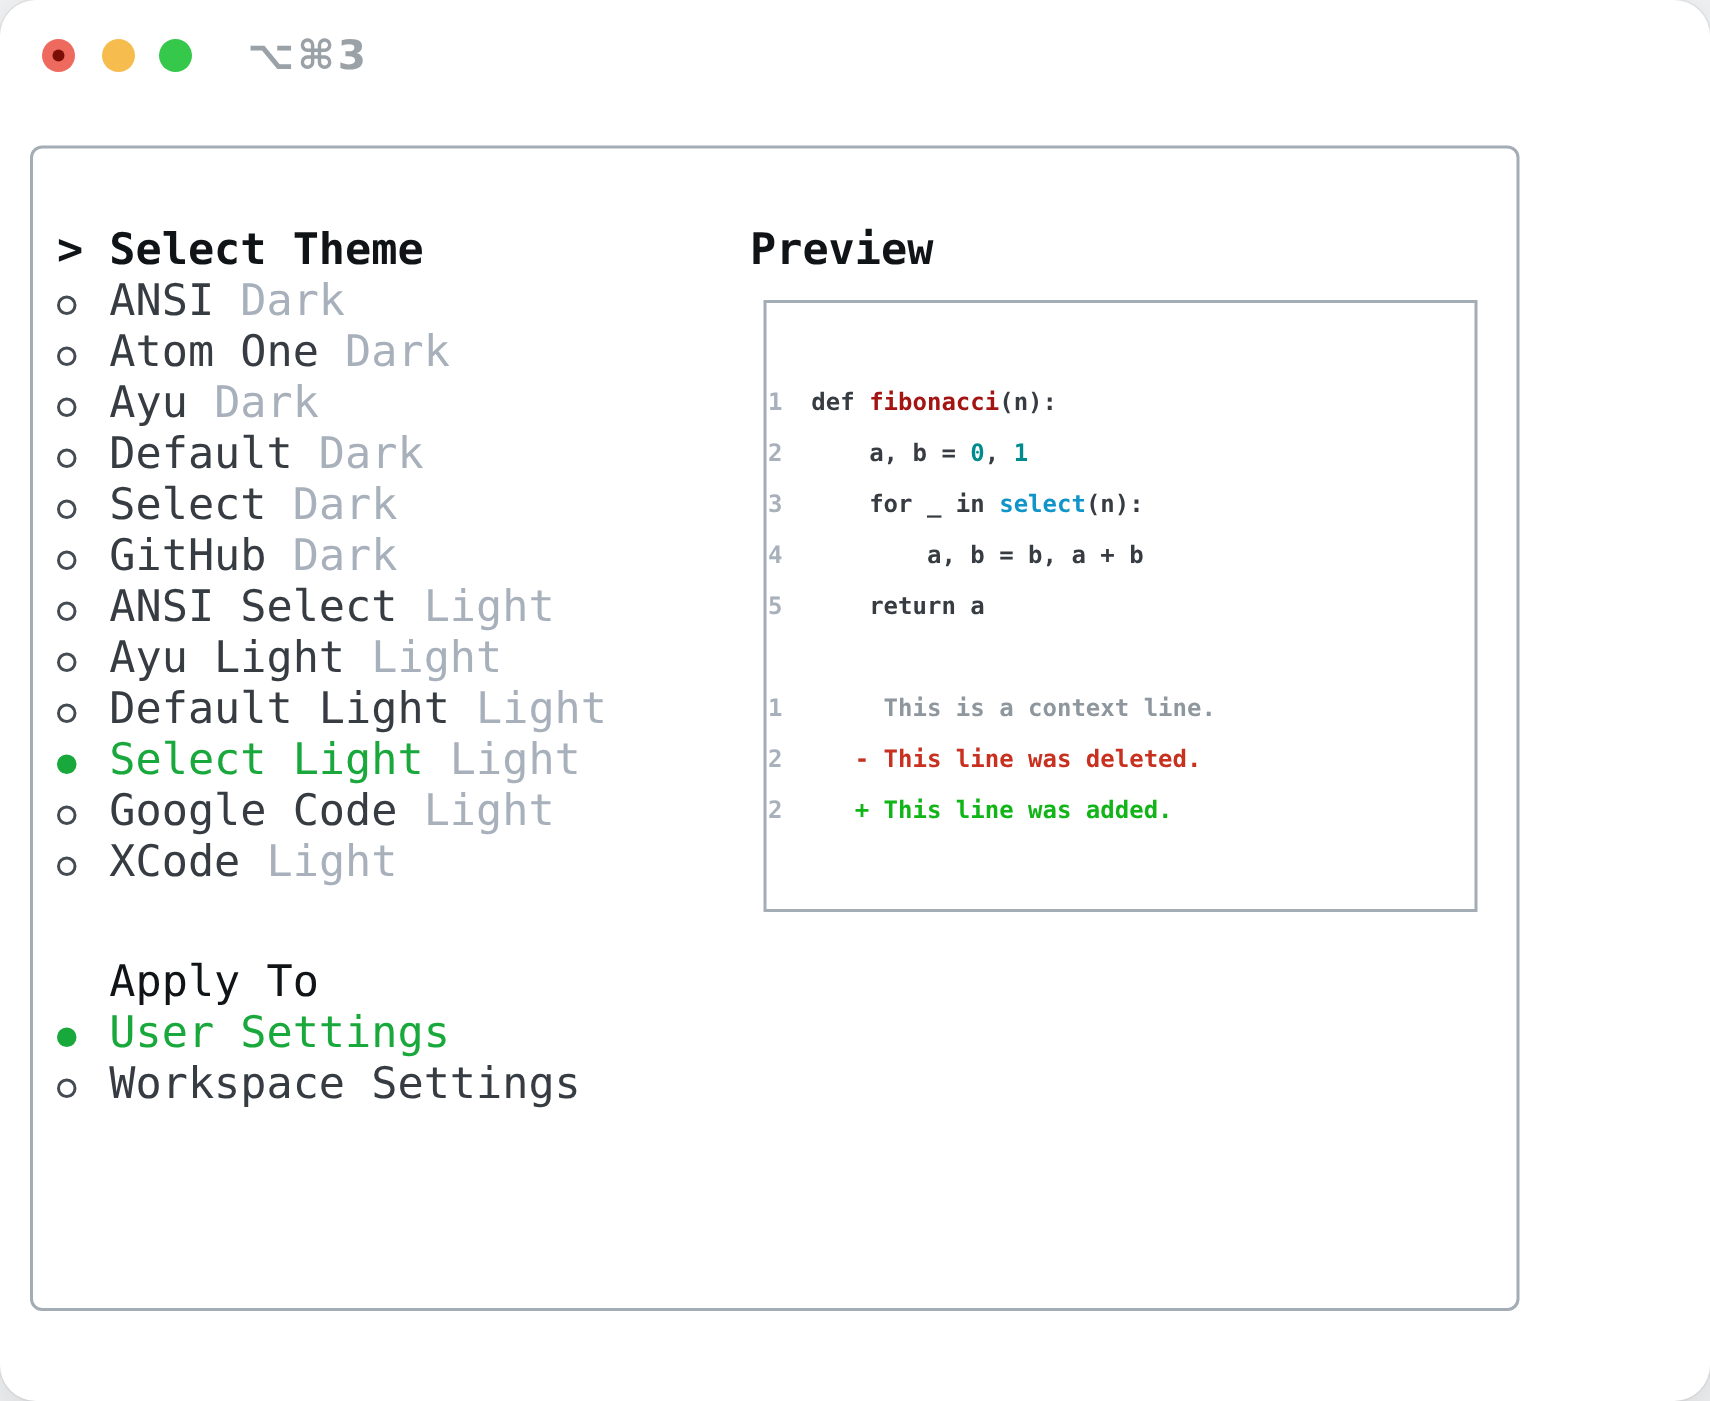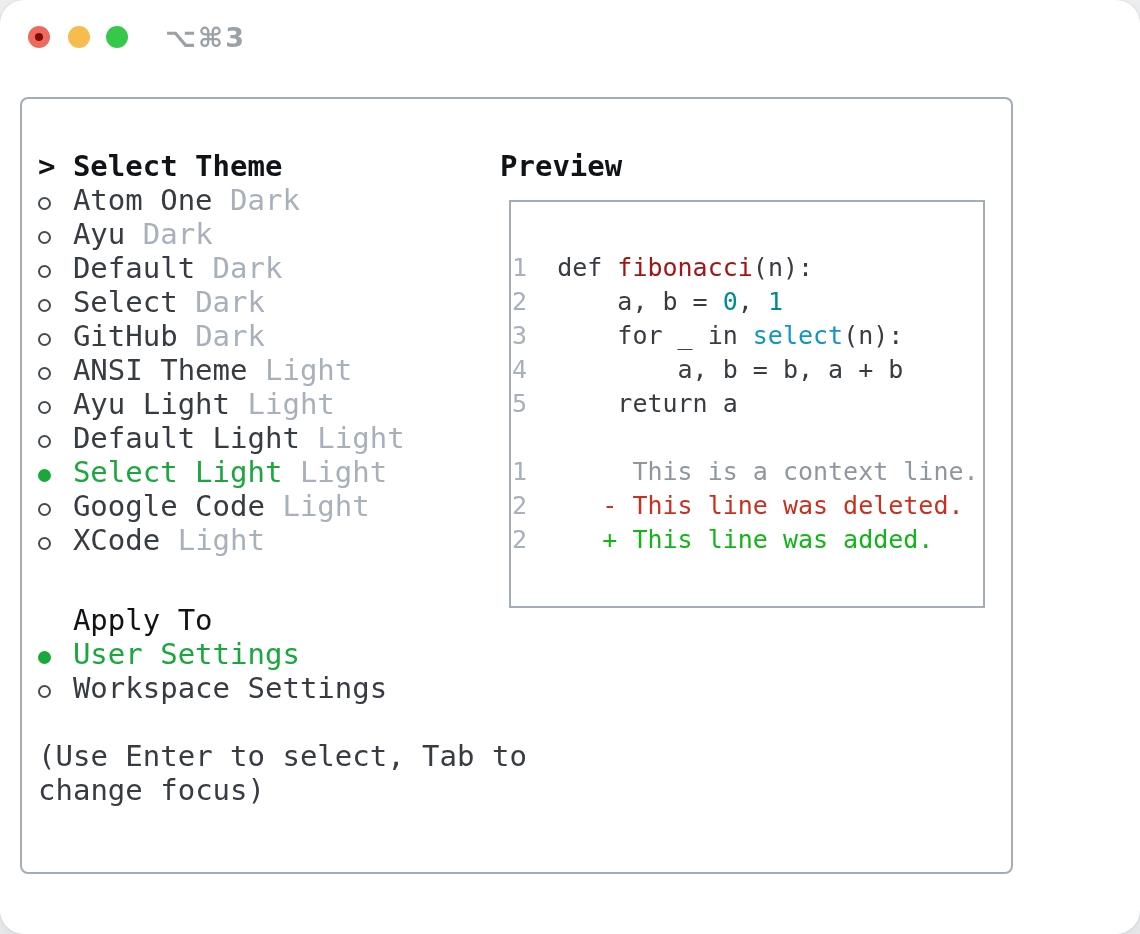--- a/index.html
+++ b/index.html
@@ -36,21 +36,21 @@
   .variant{color:var(--muted);margin-left:1ch;}
   .left-col{position:absolute;left:16px;top:50px;}
   .applyto{margin-top:46px;}
   .applyto-label{padding-left:2ch;color:var(--heading);}
   .help{margin-top:34px;color:var(--muted);}
   
   .preview-header{position:absolute;left:478px;top:50px;height:34px;line-height:34px;
     font-size:29px;font-weight:700;color:var(--heading);}
   .preview-box{position:absolute;left:487px;top:101px;width:476px;height:408px;box-sizing:border-box;
     border:2px solid var(--border);background:#fff;padding:49px 6px 49px 1px;overflow:hidden;}
-  .pline{height:34px;line-height:34px;font-size:25px;white-space:pre;}
+  .pline{height:34px;line-height:34px;font-size:16px;white-space:pre;font-weight:bold;}
   .lnum{display:inline-block;width:3ch;color:var(--muted);}
   .seg-default{color:var(--text-dark);}
   .seg-fn{color:var(--code-fn);}
   .seg-num{color:var(--code-num);}
   .seg-builtin{color:var(--code-builtin);}
   .seg-ctx{color:var(--diff-ctx);text-align:right;}
   .seg-del{color:var(--diff-del);}
   .seg-add{color:var(--diff-add);}
 </style>
 </head>
@@ -64,45 +64,42 @@
     <span class="tl yellow"></span>
     <span class="tl green"></span>
     <span class="wintitle">⌥⌘3</span>
   </div>
 
   <div class="panel">
     <div class="left-col">
       <div class="row"><span class="marker caret">&gt;</span><span class="header-label">Select Theme</span></div>
 
       <div id="theme-list">
+          <div class="row"><span class="marker"><span class="radio"></span></span><span class="tname">ANSI</span><span class="variant">Dark</span></div>
           <div class="row"><span class="marker"><span class="radio"></span></span><span class="tname">Atom One</span><span class="variant">Dark</span></div>
           <div class="row"><span class="marker"><span class="radio"></span></span><span class="tname">Ayu</span><span class="variant">Dark</span></div>
           <div class="row"><span class="marker"><span class="radio"></span></span><span class="tname">Default</span><span class="variant">Dark</span></div>
           <div class="row"><span class="marker"><span class="radio"></span></span><span class="tname">Select</span><span class="variant">Dark</span></div>
           <div class="row"><span class="marker"><span class="radio"></span></span><span class="tname">GitHub</span><span class="variant">Dark</span></div>
-          <div class="row"><span class="marker"><span class="radio"></span></span><span class="tname">ANSI Theme</span><span class="variant">Light</span></div>
+          <div class="row"><span class="marker"><span class="radio"></span></span><span class="tname">ANSI Select</span><span class="variant">Light</span></div>
           <div class="row"><span class="marker"><span class="radio"></span></span><span class="tname">Ayu Light</span><span class="variant">Light</span></div>
           <div class="row"><span class="marker"><span class="radio"></span></span><span class="tname">Default Light</span><span class="variant">Light</span></div>
           <div class="row"><span class="marker"><span class="radio filled"></span></span><span class="tname sel">Select Light</span><span class="variant">Light</span></div>
           <div class="row"><span class="marker"><span class="radio"></span></span><span class="tname">Google Code</span><span class="variant">Light</span></div>
           <div class="row"><span class="marker"><span class="radio"></span></span><span class="tname">XCode</span><span class="variant">Light</span></div>
         </div>
 
       <div class="applyto">
         <div class="row applyto-label">Apply To</div>
         <div id="apply-list">
             <div class="row"><span class="marker"><span class="radio filled"></span></span><span class="tname sel">User Settings</span></div>
             <div class="row"><span class="marker"><span class="radio"></span></span><span class="tname">Workspace Settings</span></div>
           </div>
       </div>
 
-      <div class="help">
-        <div class="row">(Use Enter to select, Tab to</div>
-        <div class="row">change focus)</div>
-      </div>
     </div>
 
     <div class="preview-header">Preview</div>
     <div class="preview-box">
       <div id="preview-lines">
           <div class="pline"><span class="lnum">1</span><span class="seg-default">def </span><span class="seg-fn">fibonacci</span><span class="seg-default">(n):</span></div>
           <div class="pline"><span class="lnum">2</span><span class="seg-default">    a, b = </span><span class="seg-num">0</span><span class="seg-default">, </span><span class="seg-num">1</span></div>
           <div class="pline"><span class="lnum">3</span><span class="seg-default">    for _ in </span><span class="seg-builtin">select</span><span class="seg-default">(n):</span></div>
           <div class="pline"><span class="lnum">4</span><span class="seg-default">        a, b = b, a + b</span></div>
           <div class="pline"><span class="lnum">5</span><span class="seg-default">    return a</span></div>

